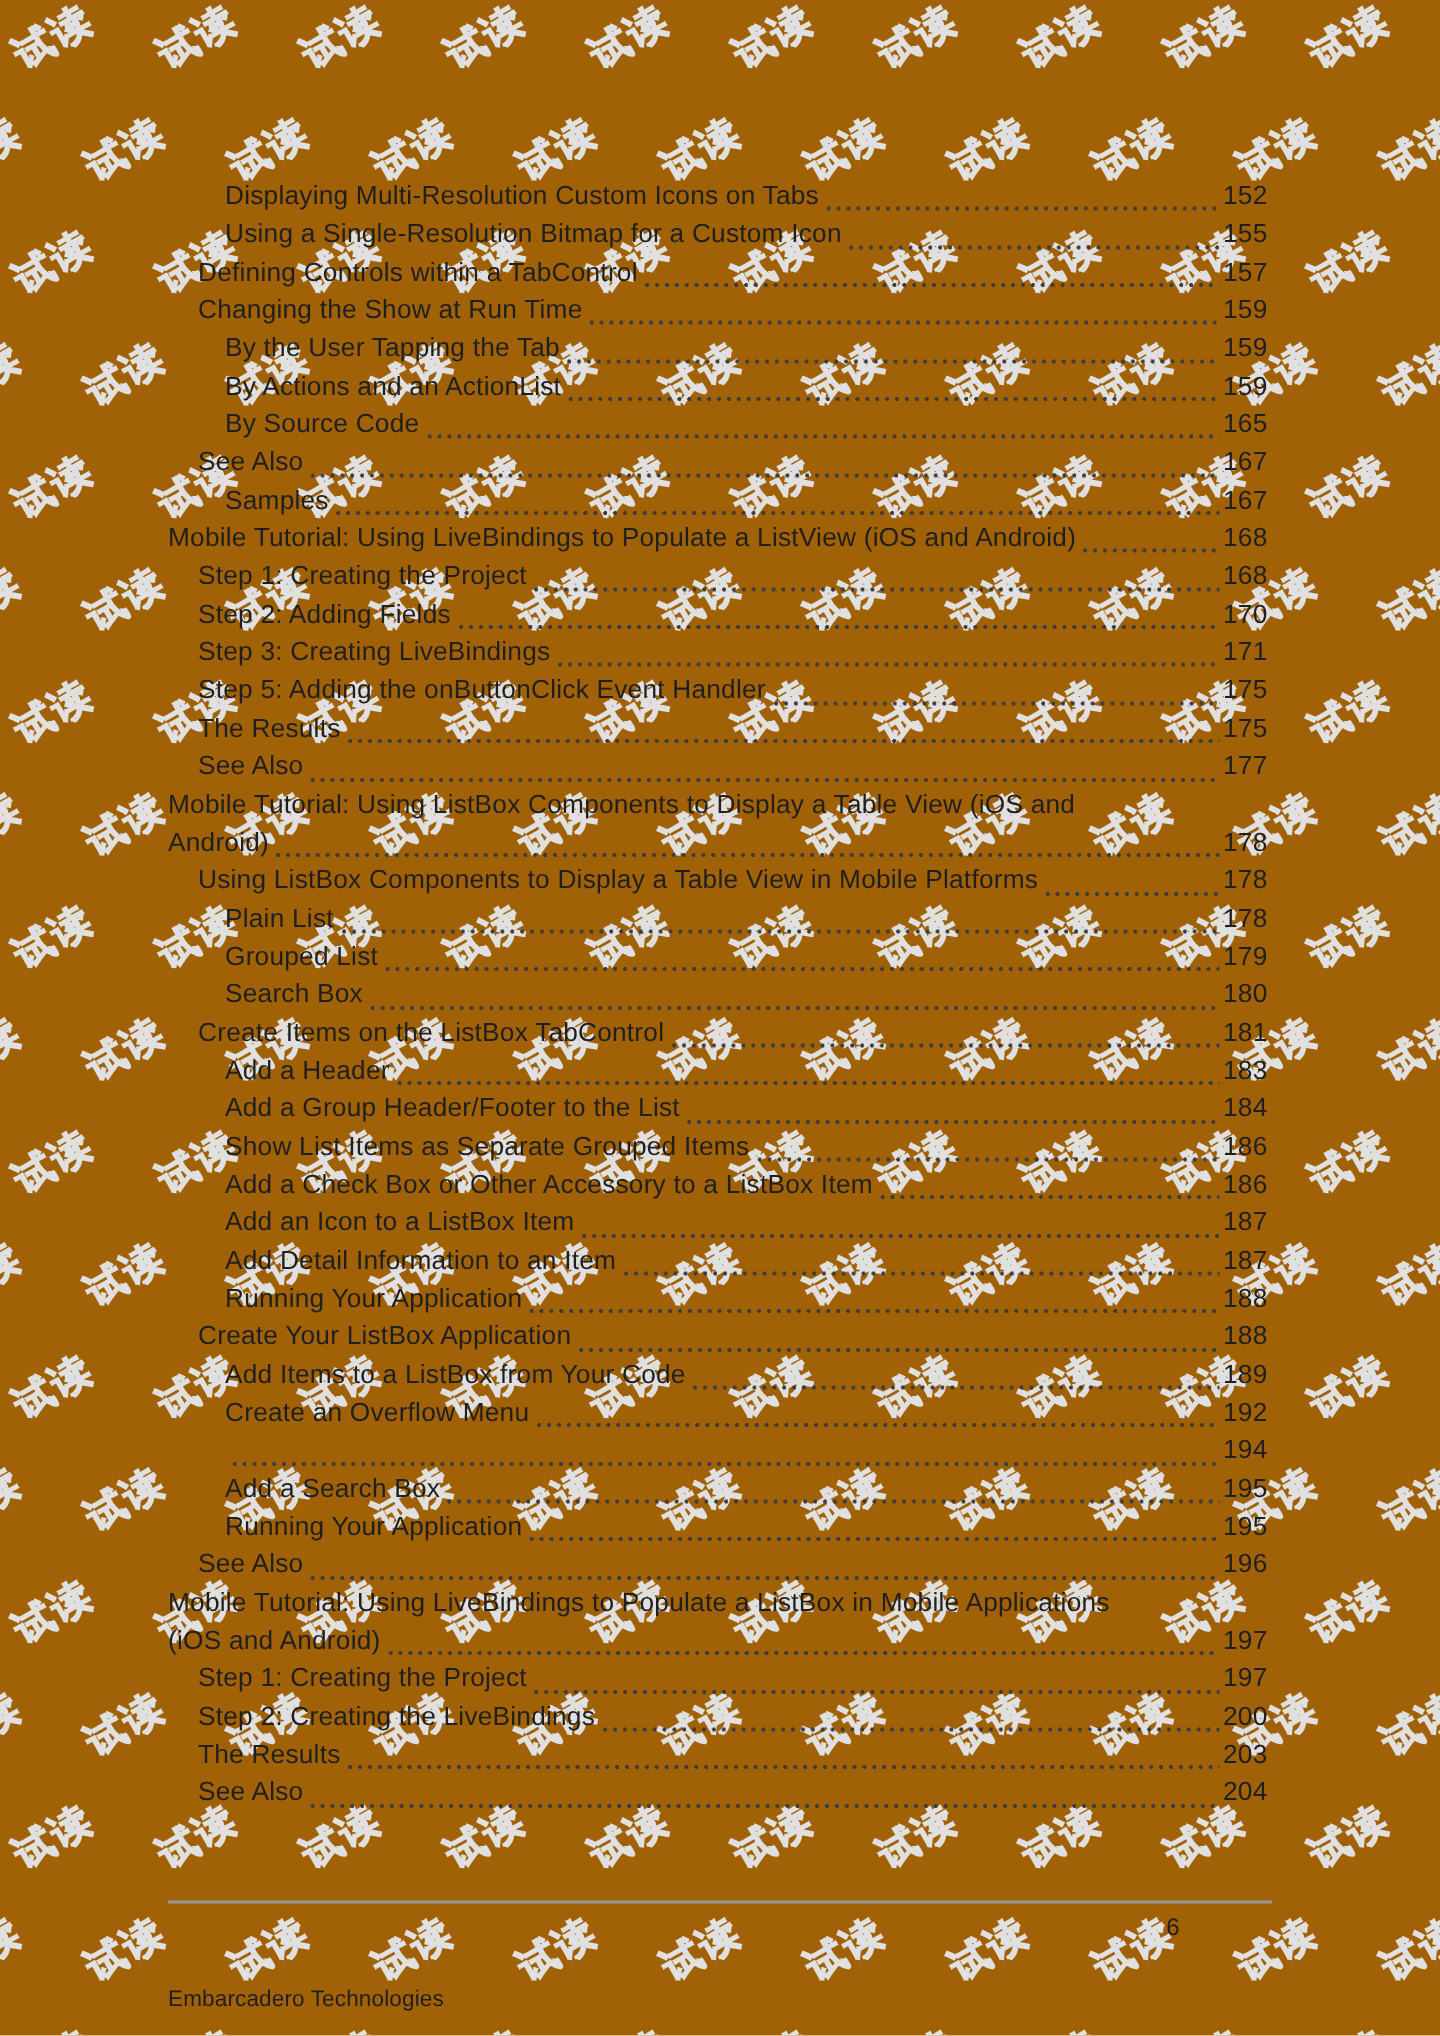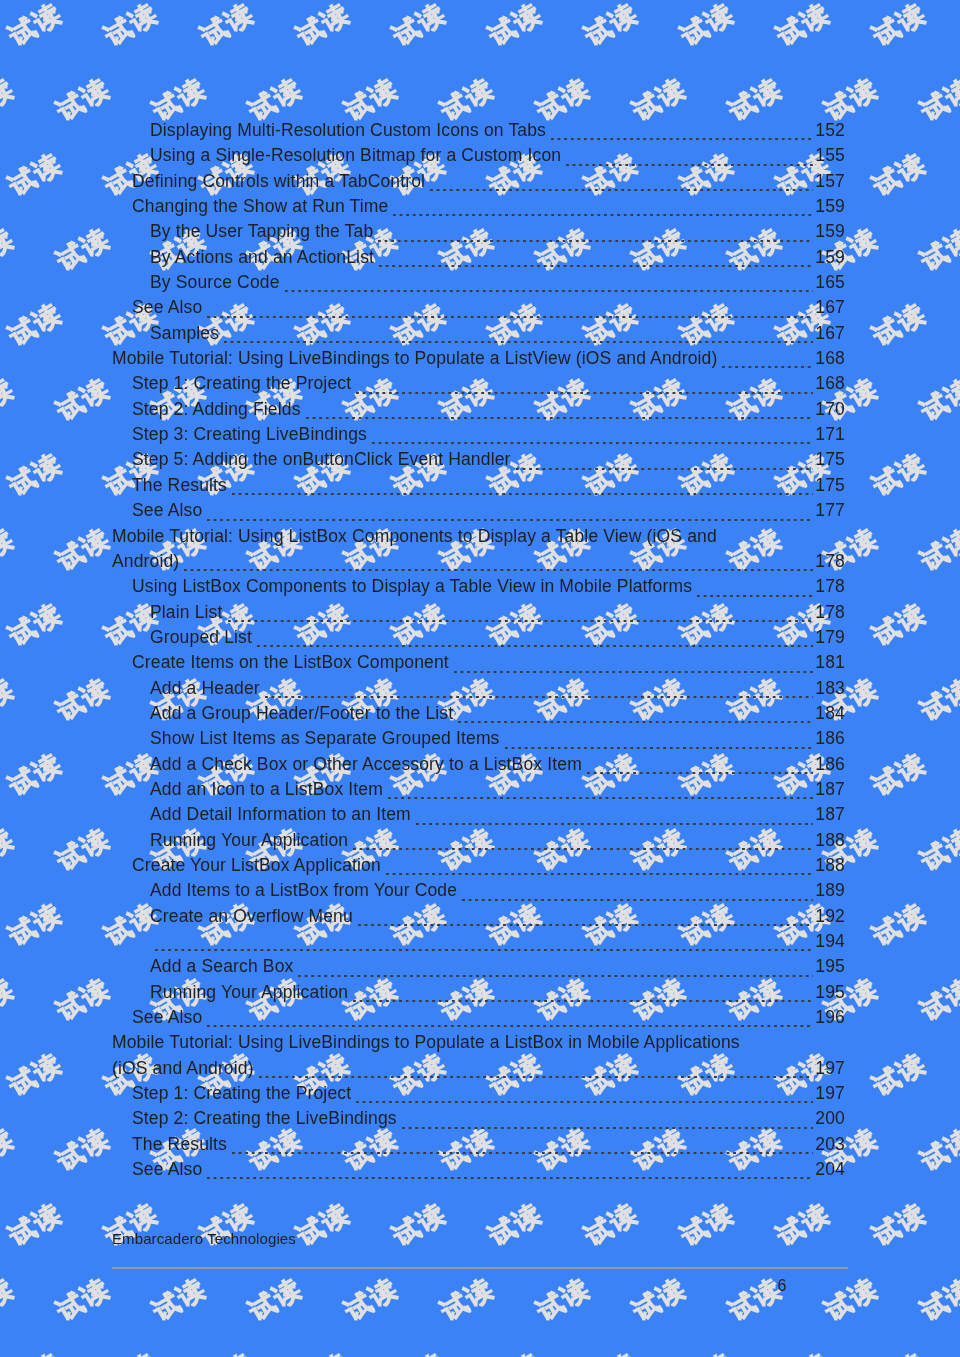--- a/index.html
+++ b/index.html
@@ -4,21 +4,21 @@
 <style>
   html, body {
     margin: 0;
     padding: 0;
     background: #ffffff;
   }
   .page {
     position: relative;
     width: 960px;
     height: 1357px;
-    background: #3b82f6;
+    background: #a16207;
     overflow: hidden;
     font-family: "Liberation Sans", sans-serif;
     color: #1f1f1f;
   }
   .wm-svg {
     position: absolute;
     top: 0; left: 0;
     width: 960px;
     height: 1357px;
     z-index: 0;
@@ -61,21 +61,21 @@
     position: absolute;
     left: 112px;
     top: 1267px;
     width: 736px;
     height: 0;
     border-top: 2px solid #9a9a9a;
   }
   .footer-company {
     position: absolute;
     left: 112px;
-    top: 1230px;
+    top: 1324px;
     font-size: 15px;
     letter-spacing: 0.1px;
   }
   .footer-pagenum {
     position: absolute;
     left: 770px;
     top: 1277px;
     width: 24px;
     text-align: center;
     font-size: 16px;
@@ -200,22 +200,27 @@
         <div class="row lvl3">
         <span class="label">Plain List</span>
         <span class="leader"></span>
         <span class="pnum">178</span>
       </div>
         <div class="row lvl3">
         <span class="label">Grouped List</span>
         <span class="leader"></span>
         <span class="pnum">179</span>
       </div>
-        <div class="row lvl2">
-        <span class="label">Create Items on the ListBox Component</span>
+        <div class="row lvl3">
+        <span class="label">Search Box</span>
+        <span class="leader"></span>
+        <span class="pnum">180</span>
+      </div>
+        <div class="row lvl2">
+        <span class="label">Create Items on the ListBox TabControl</span>
         <span class="leader"></span>
         <span class="pnum">181</span>
       </div>
         <div class="row lvl3">
         <span class="label">Add a Header</span>
         <span class="leader"></span>
         <span class="pnum">183</span>
       </div>
         <div class="row lvl3">
         <span class="label">Add a Group Header/Footer to the List</span>

